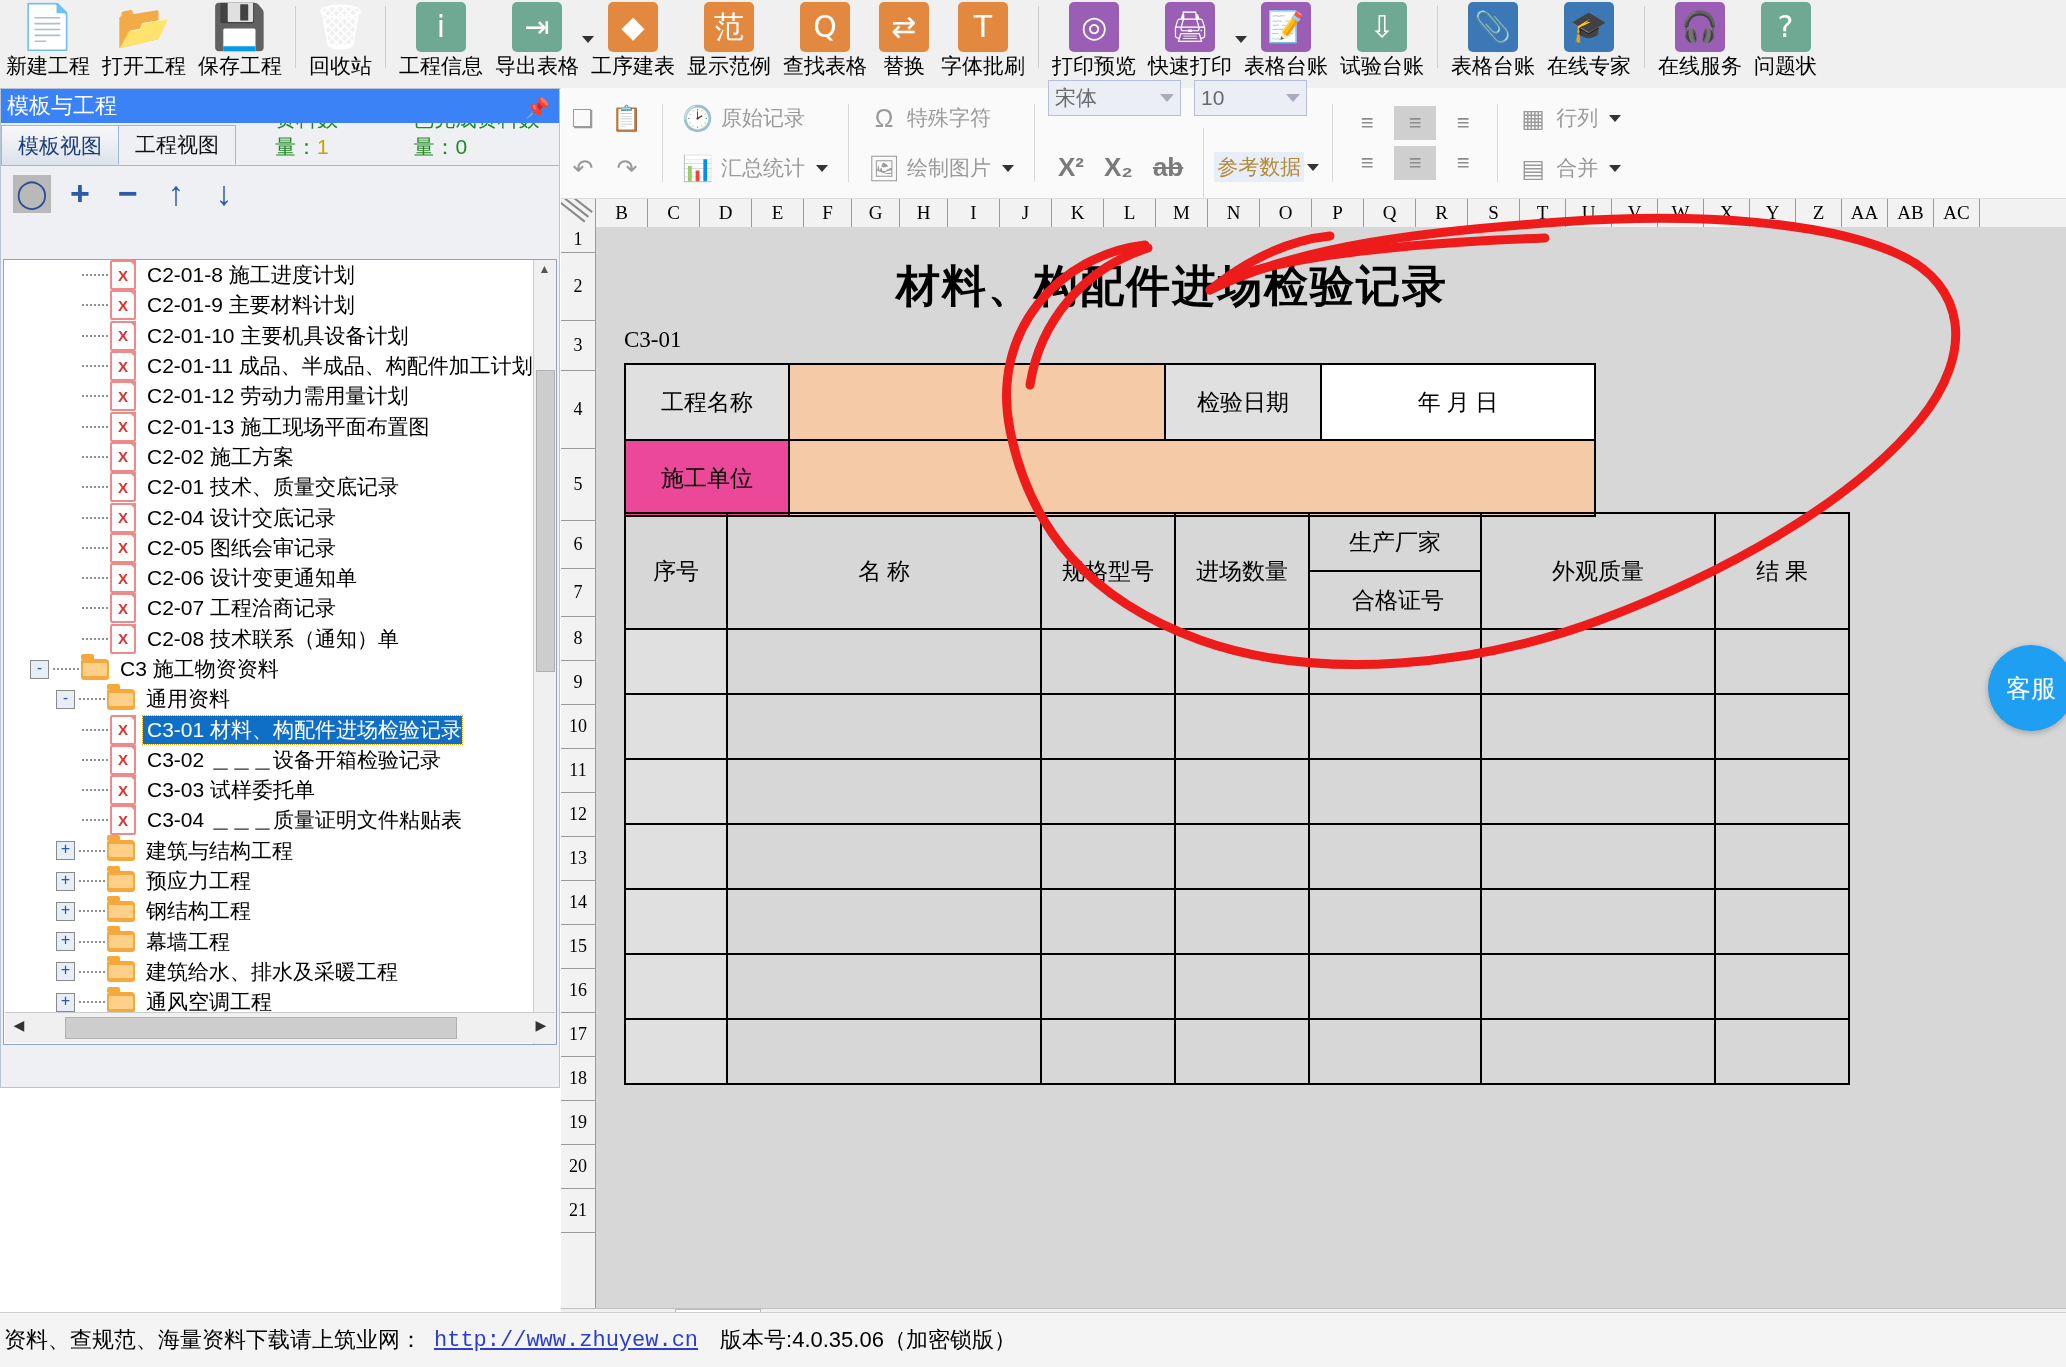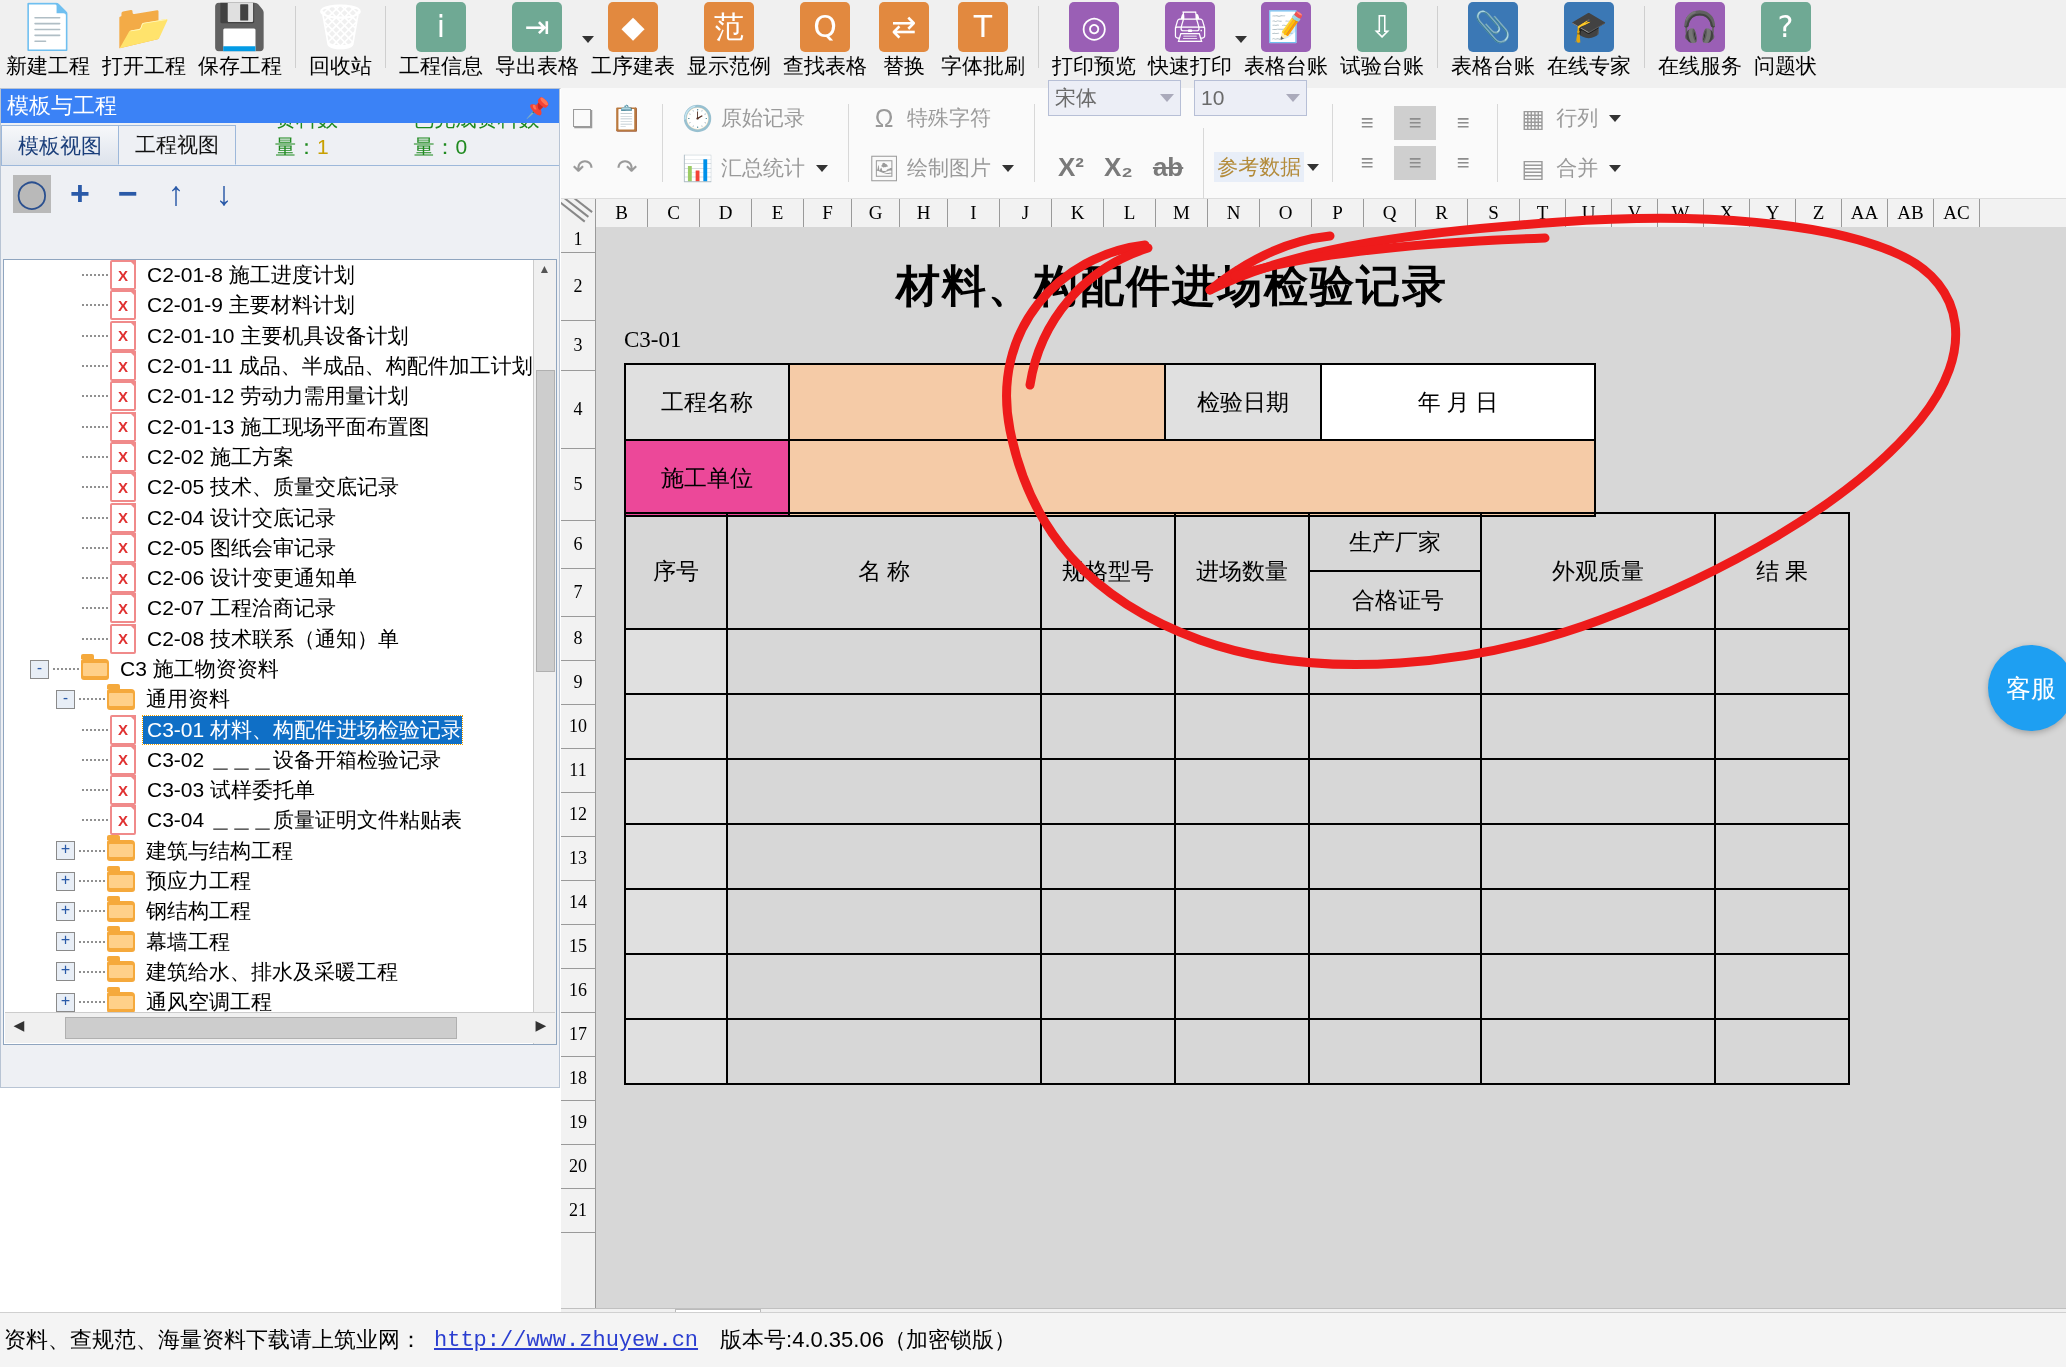--- a/index.html
+++ b/index.html
@@ -349,21 +349,21 @@
           <div class="trow">
             <span style="display:inline-block;width:78px"></span>
             <span class="dash"></span>
             <span class="ico-x">X</span>
             <span class="lbl">C2-02  施工方案</span>
           </div>
           <div class="trow">
             <span style="display:inline-block;width:78px"></span>
             <span class="dash"></span>
             <span class="ico-x">X</span>
-            <span class="lbl">C2-05  技术、质量交底记录</span>
+            <span class="lbl">C2-01  技术、质量交底记录</span>
           </div>
           <div class="trow">
             <span style="display:inline-block;width:78px"></span>
             <span class="dash"></span>
             <span class="ico-x">X</span>
             <span class="lbl">C2-04  设计交底记录</span>
           </div>
           <div class="trow">
             <span style="display:inline-block;width:78px"></span>
             <span class="dash"></span>

